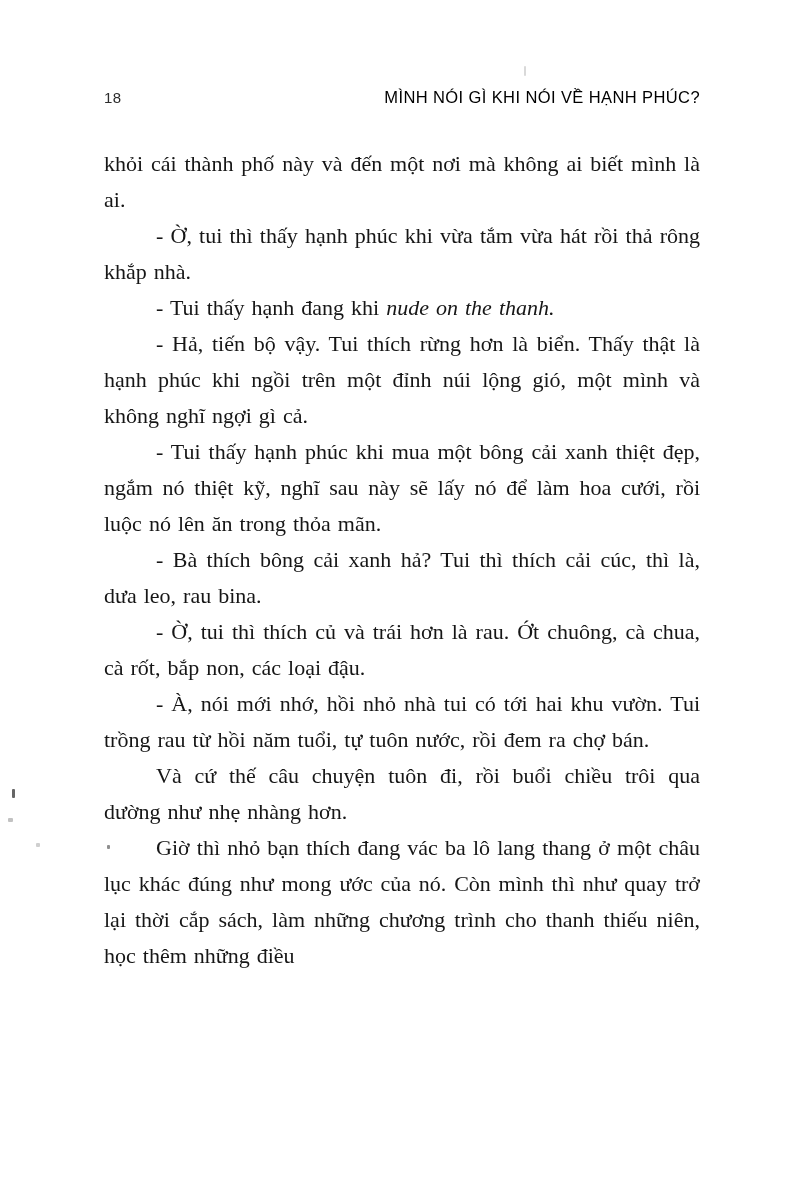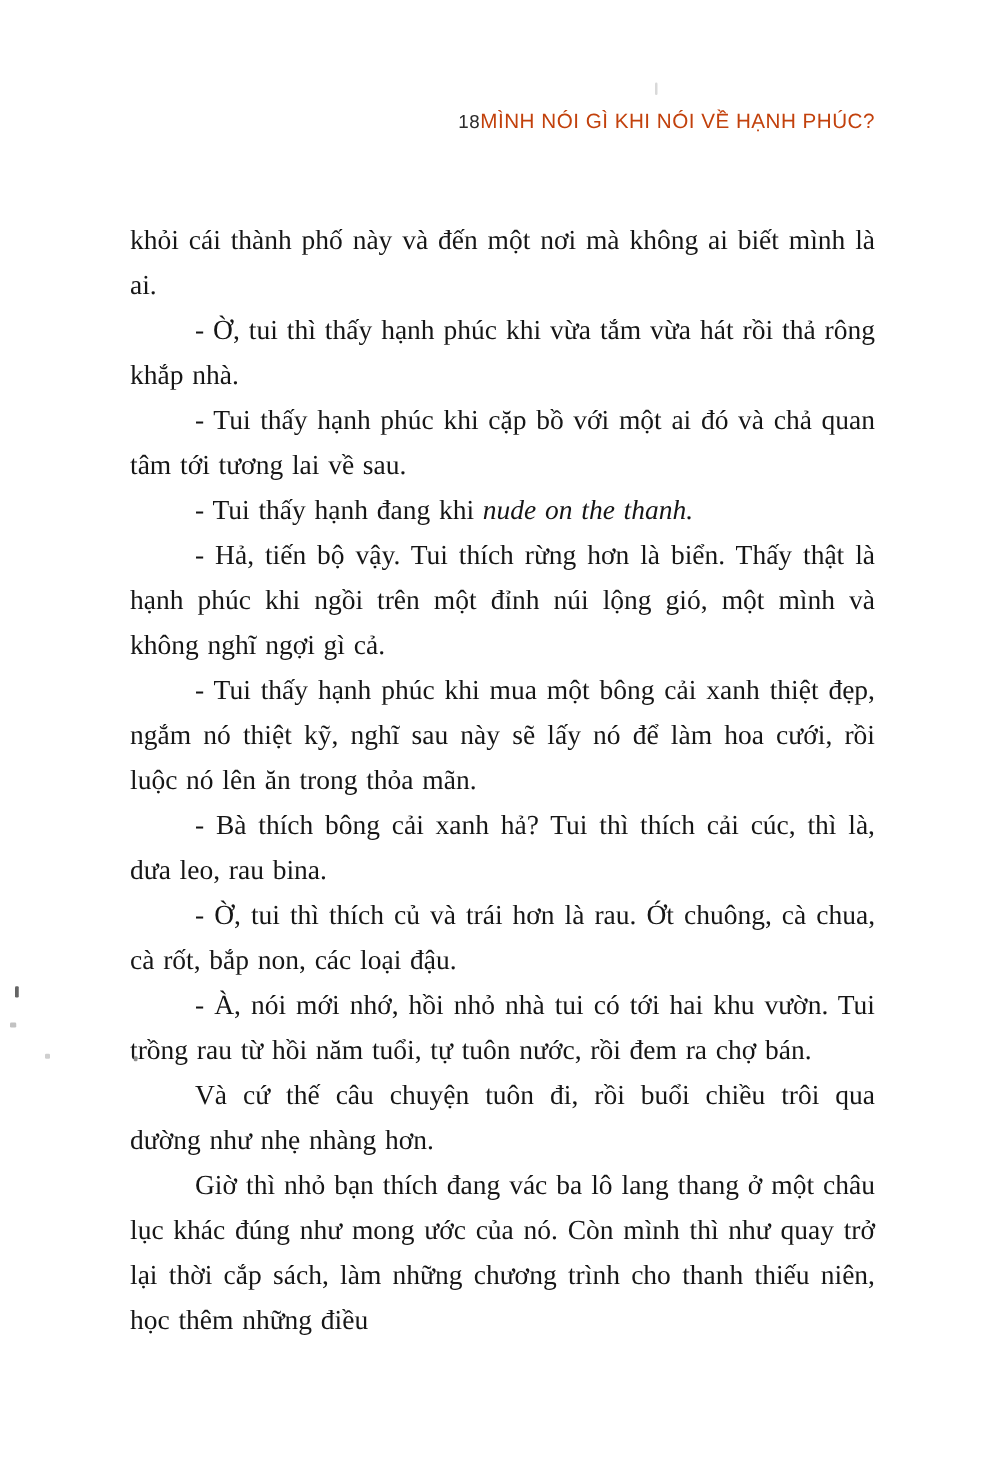--- a/index.html
+++ b/index.html
@@ -15,41 +15,40 @@
     overflow: hidden;
     font-family: "Liberation Serif", serif;
     color: #161616;
   }
   .page-header {
     position: absolute;
     top: 88px;
     left: 104px;
     width: 596px;
     display: flex;
-    justify-content: flex-end;
+    justify-content: space-between;
     align-items: baseline;
     font-family: "Liberation Sans", sans-serif;
   }
   .page-number {
     font-size: 15px;
     color: #2d2d2d;
     letter-spacing: 0.5px;
   }
   .running-title {
     font-size: 16.5px;
-    color: #c2410c;
+    color: #000000;
     letter-spacing: 0.4px;
     white-space: nowrap;
   }
   .text-block {
     position: absolute;
     top: 146px;
     left: 104px;
     width: 596px;
-    margin-top: 28px;
   }
   .text-block p {
     margin: 0;
     padding: 0;
     font-size: 22px;
     line-height: 36px;
     text-align: justify;
     word-spacing: 1.5px;
     color: #161616;
   }
@@ -75,21 +74,20 @@
 <div class="scan-page">
 
   <div class="page-header">
     <span class="page-number">18</span>
     <span class="running-title">MÌNH NÓI GÌ KHI NÓI VỀ HẠNH PHÚC?</span>
   </div>
 
   <div class="text-block">
       <p><span>khỏi cái thành phố này và đến một nơi mà không ai biết mình là ai.</span></p>
       <p class="indent"><span>- Ờ, tui thì thấy hạnh phúc khi vừa tắm vừa hát rồi thả rông khắp nhà.</span></p>
-      <p class="indent"><span>- Tui thấy hạnh phúc khi cặp bồ với một ai đó và chả quan tâm tới tương lai về sau.</span></p>
       <p class="indent"><span>- Tui thấy hạnh đang khi </span><span class="italic">nude on the thanh.</span></p>
       <p class="indent"><span>- Hả, tiến bộ vậy. Tui thích rừng hơn là biển. Thấy thật là hạnh phúc khi ngồi trên một đỉnh núi lộng gió, một mình và không nghĩ ngợi gì cả.</span></p>
       <p class="indent"><span>- Tui thấy hạnh phúc khi mua một bông cải xanh thiệt đẹp, ngắm nó thiệt kỹ, nghĩ sau này sẽ lấy nó để làm hoa cưới, rồi luộc nó lên ăn trong thỏa mãn.</span></p>
       <p class="indent"><span>- Bà thích bông cải xanh hả? Tui thì thích cải cúc, thì là, dưa leo, rau bina.</span></p>
       <p class="indent"><span>- Ờ, tui thì thích củ và trái hơn là rau. Ớt chuông, cà chua, cà rốt, bắp non, các loại đậu.</span></p>
       <p class="indent"><span>- À, nói mới nhớ, hồi nhỏ nhà tui có tới hai khu vườn. Tui trồng rau từ hồi năm tuổi, tự tuôn nước, rồi đem ra chợ bán.</span></p>
       <p class="indent"><span>Và cứ thế câu chuyện tuôn đi, rồi buổi chiều trôi qua dường như nhẹ nhàng hơn.</span></p>
       <p class="indent"><span>Giờ thì nhỏ bạn thích đang vác ba lô lang thang ở một châu lục khác đúng như mong ước của nó. Còn mình thì như quay trở lại thời cắp sách, làm những chương trình cho thanh thiếu niên, học thêm những điều</span></p>
     </div>
 

